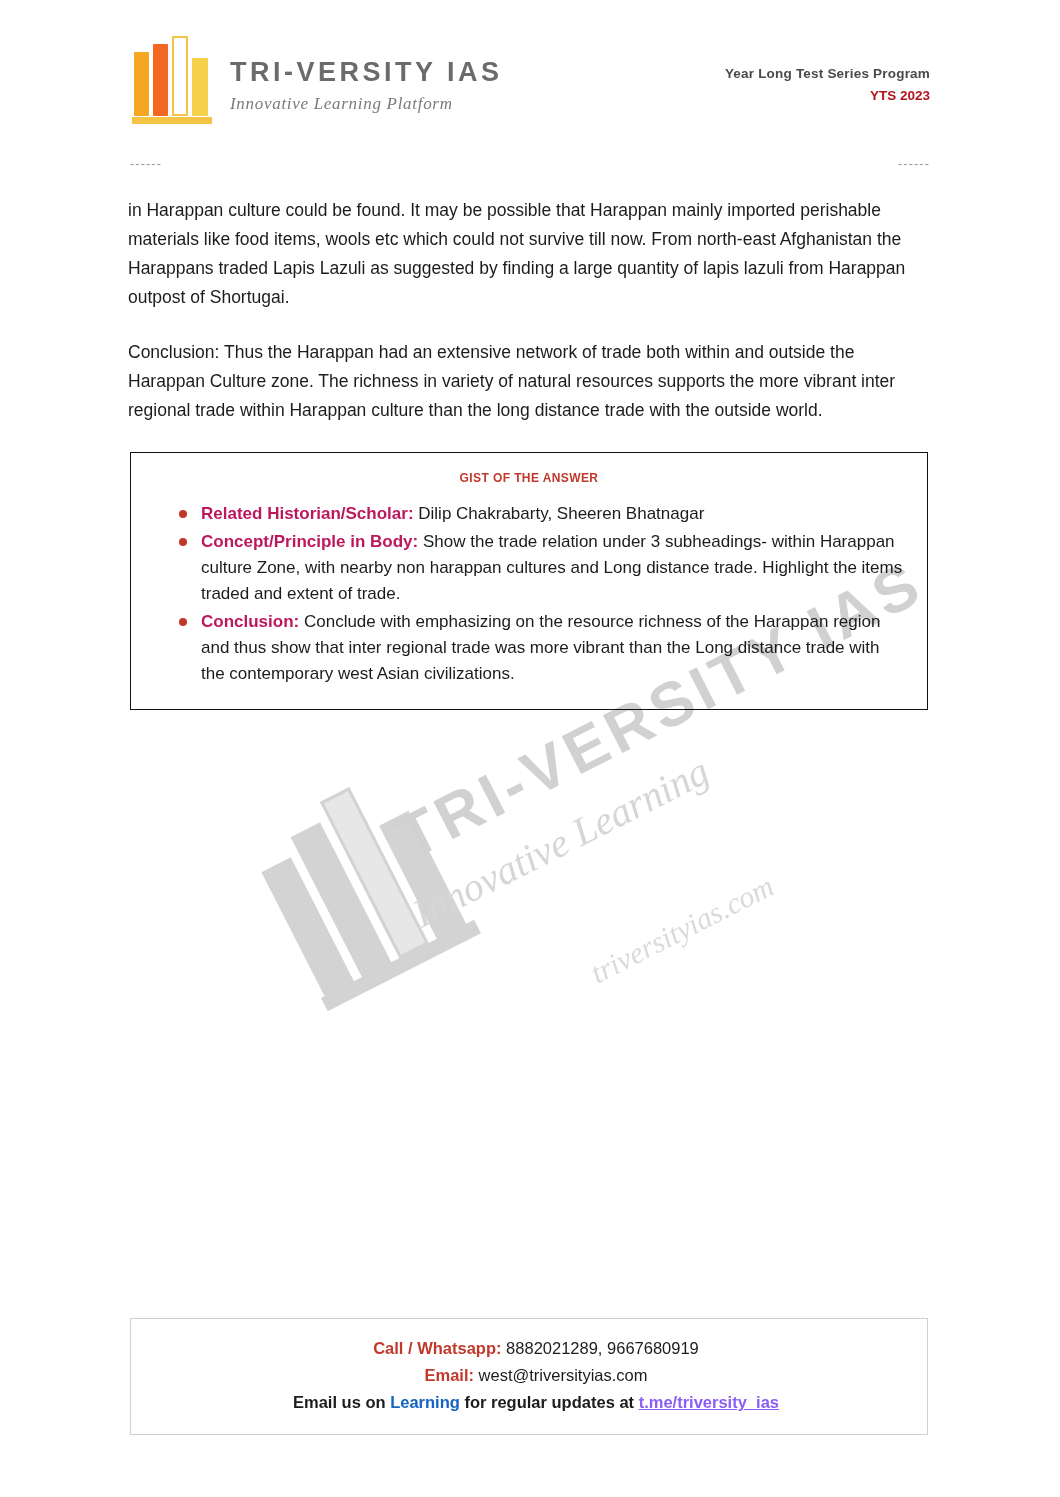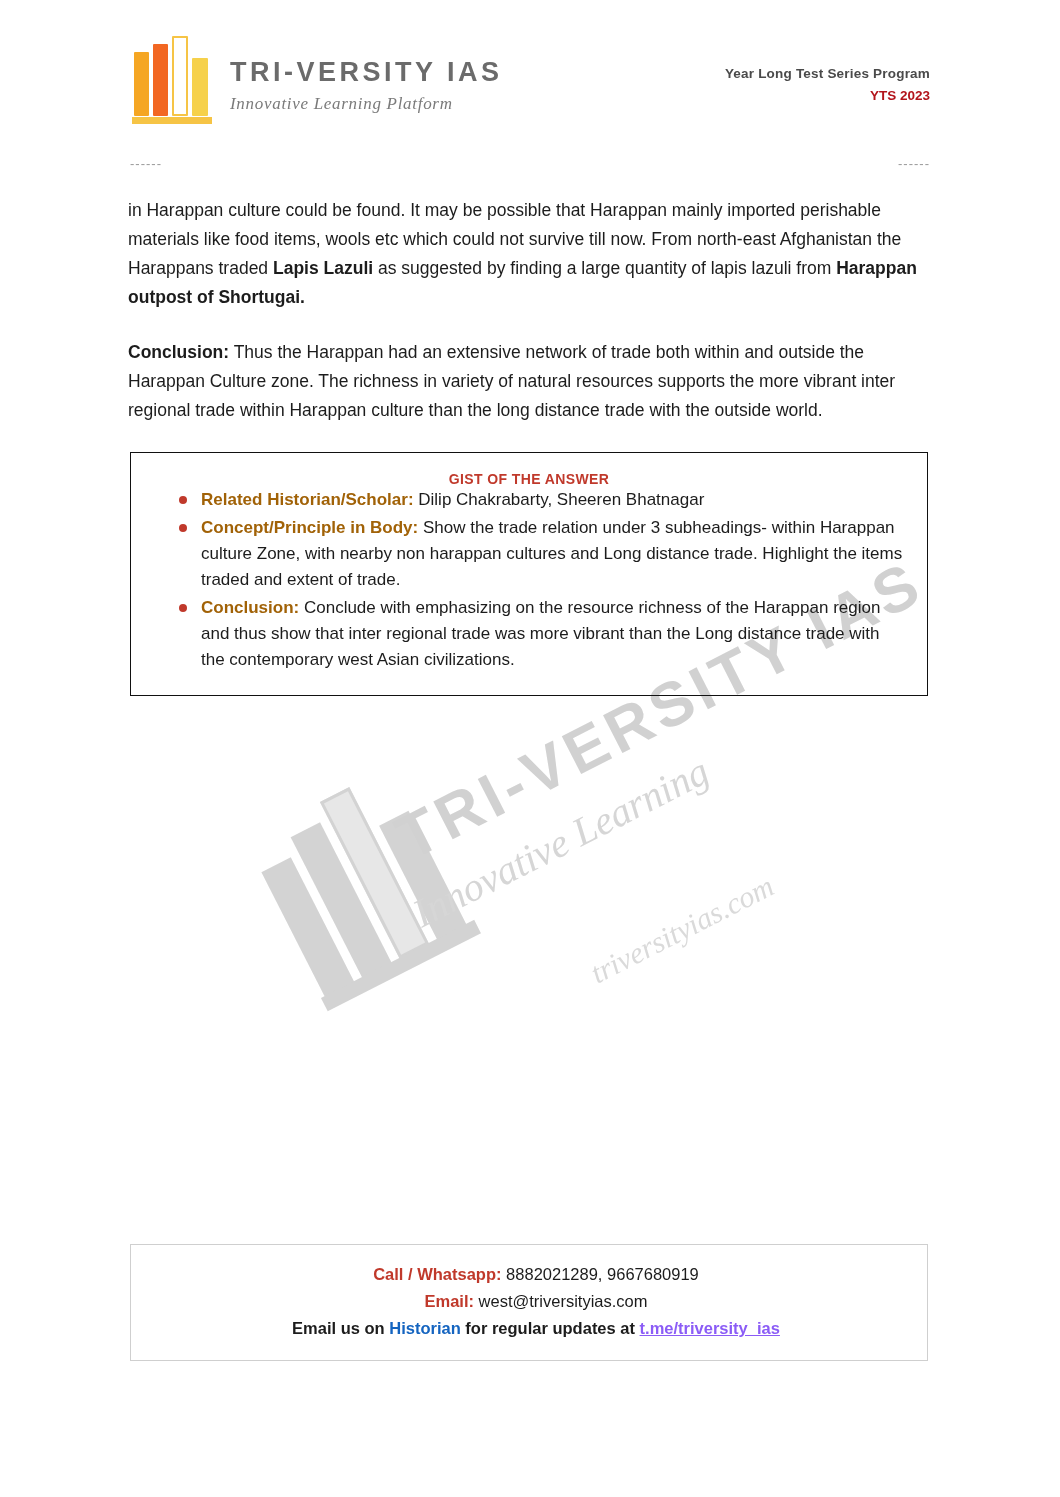--- a/index.html
+++ b/index.html
@@ -116,41 +116,41 @@
     left: 128px;
     width: 802px;
   }
   .para {
     font-size: 17.5px;
     line-height: 29px;
     color: #1c1c1c;
     margin: 0 0 26px 0;
     text-align: left;
   }
-  .para b { font-weight: bold; margin-top: 42px; }
+  .para b { font-weight: normal; margin-top: 42px; }
 
   
   .gist-box {
     position: absolute;
     top: 452px;
     left: 130px;
     width: 798px;
     box-sizing: border-box;
     border: 1.5px solid #111111;
     padding: 18px 22px 20px 22px;
     background: transparent;
     z-index: 3;
   }
   .gist-title {
     text-align: center;
     color: #c0392b;
     font-weight: bold;
-    font-size: 14px;
+    font-size: 12px;
     letter-spacing: 0.4px;
-    margin-bottom: 0;
+    margin-bottom: 16px;
   }
   ul.gist-list {
     margin: 0;
     padding: 0 0 0 48px;
     list-style: none;
   }
   ul.gist-list li {
     position: relative;
     font-size: 17px;
     line-height: 26px;
@@ -161,21 +161,21 @@
     content: "";
     position: absolute;
     left: -22px;
     top: 9px;
     width: 8px;
     height: 8px;
     border-radius: 50%;
     background: #c0392b;
   }
   .gist-label {
-    color: #a16207;
+    color: #be185d;
     font-weight: bold;
   }
 
   
   .watermark {
     position: absolute;
     left: 255px;
     top: 565px;
     width: 620px;
     height: 420px;
@@ -243,21 +243,21 @@
     transform: rotate(-27deg);
     transform-origin: left top;
     white-space: nowrap;
     font-family: "Liberation Serif", serif;
   }
 
   
   .footer {
     position: absolute;
     left: 130px;
-    top: 1244px;
+    top: 1318px;
     width: 798px;
     box-sizing: border-box;
     border: 1px solid #cfcfcf;
     padding: 16px 10px 18px 24px;
     text-align: center;
     background: #ffffff;
   }
   .f-line {
     font-size: 16.5px;
     line-height: 27px;
@@ -338,17 +338,17 @@
   </div>
 
   <div class="footer">
     <div class="f-line">
       <span class="f-call">Call / Whatsapp:</span><span> 8882021289, 9667680919</span>
     </div>
     <div class="f-line">
       <span class="f-email-label">Email:</span><span> west@triversityias.com</span>
     </div>
     <div class="f-line">
-      <span class="f-follow">Email us on </span><span class="f-telegram">Historian</span><span class="f-follow"> for regular updates at </span><a class="f-link" href="#">t.me/triversity_ias</a>
+      <span class="f-follow">Email us on </span><span class="f-telegram">Learning</span><span class="f-follow"> for regular updates at </span><a class="f-link" href="#">t.me/triversity_ias</a>
     </div>
   </div>
 
 </div>
 
 </body></html>

